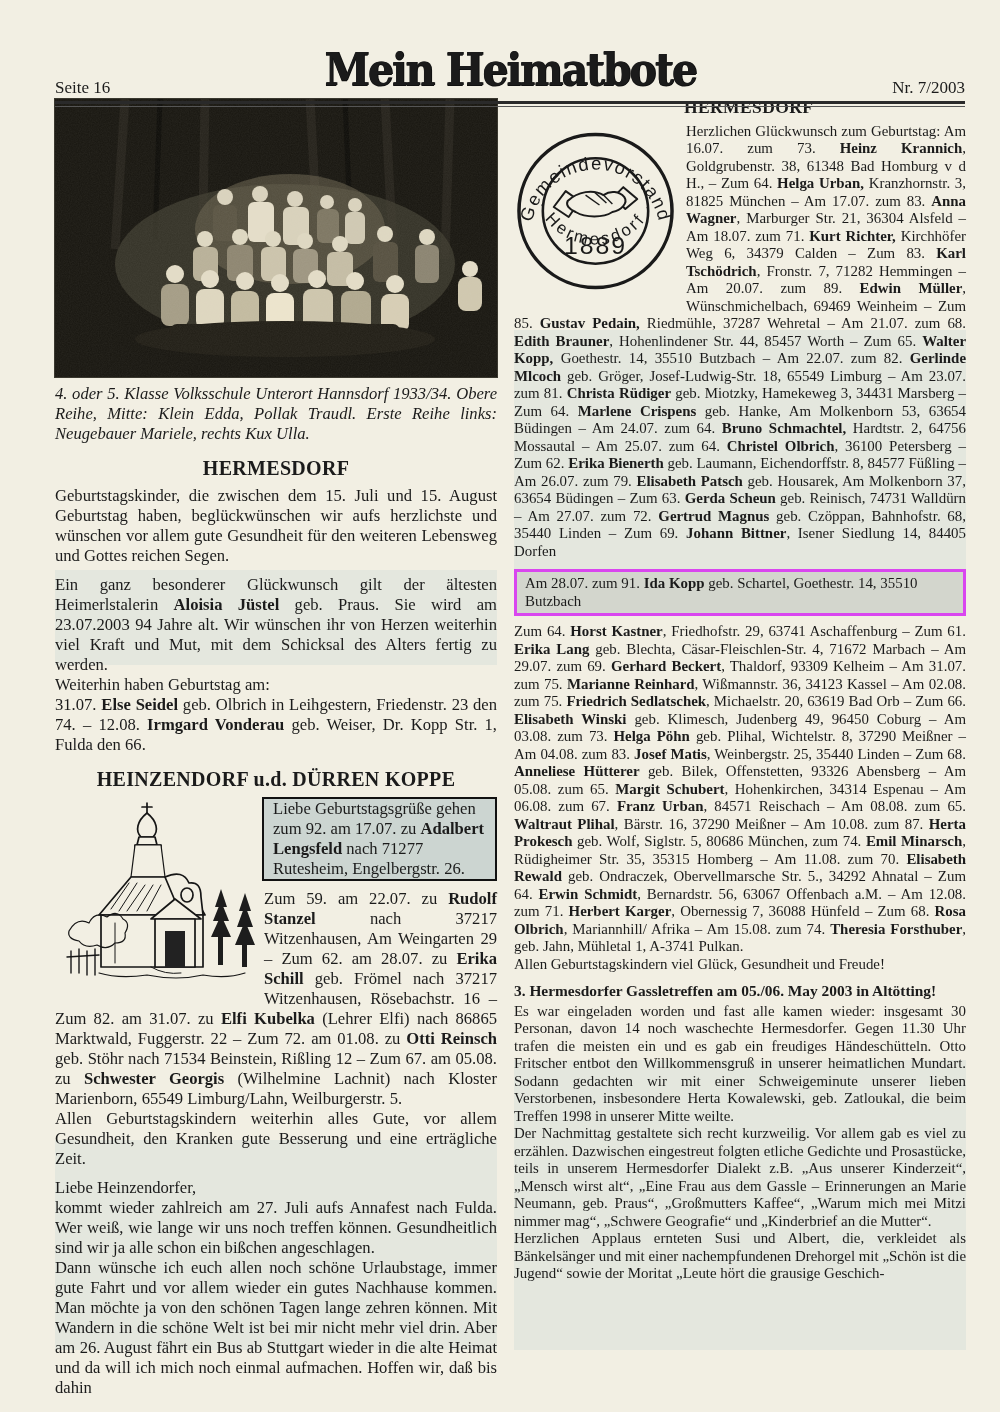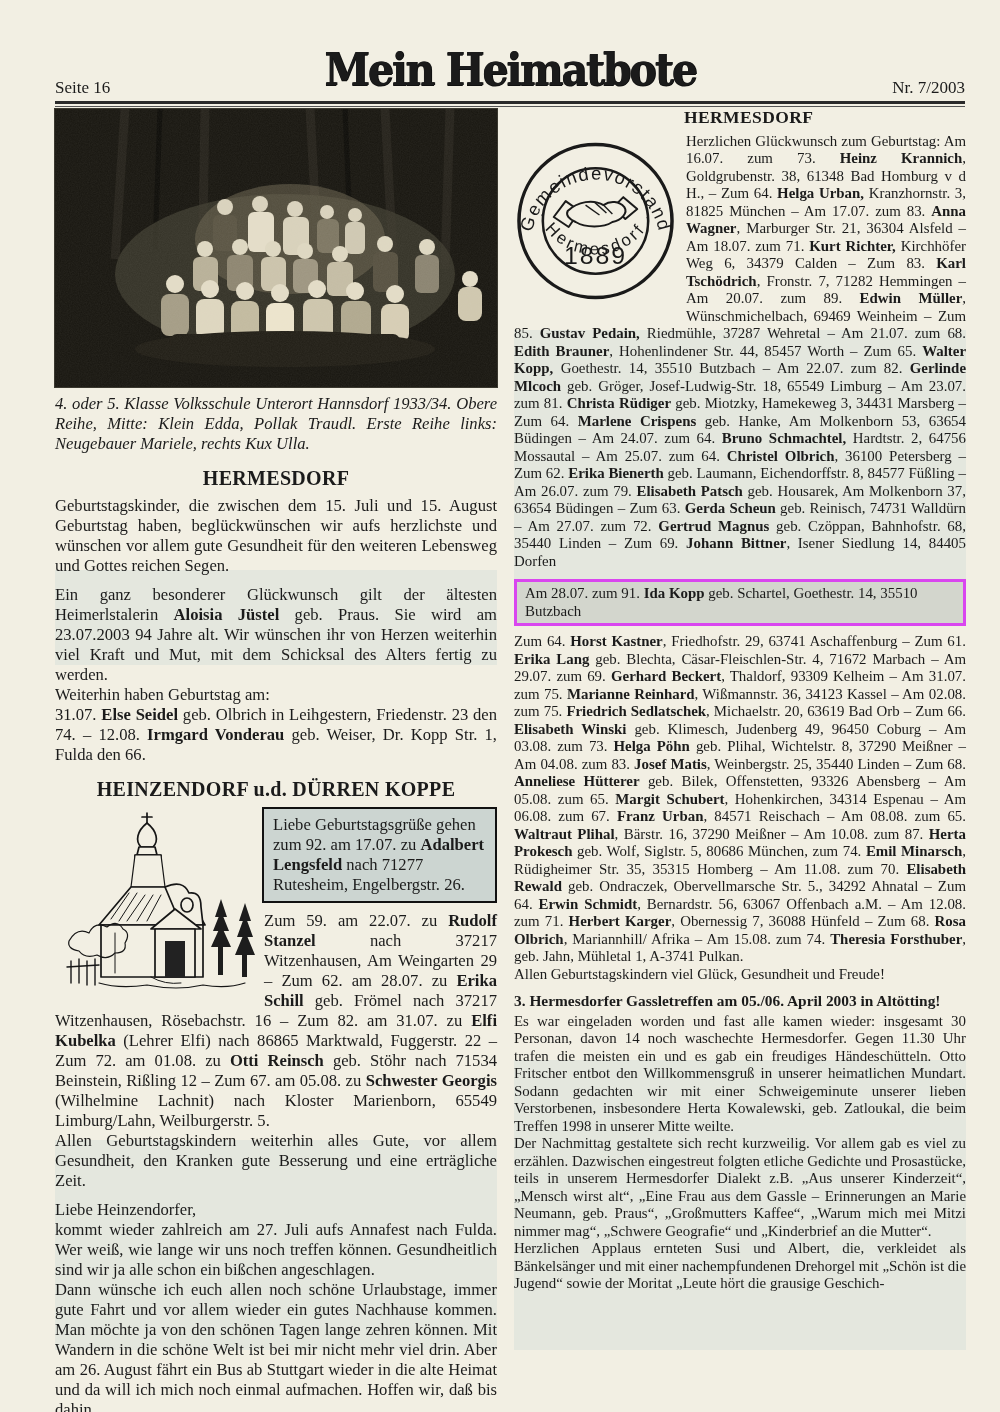--- a/index.html
+++ b/index.html
@@ -18,37 +18,37 @@
     text-align:center;
     font-family:"DejaVu Serif",serif;font-weight:bold;font-size:41px;
     letter-spacing:-2px;transform:scaleY(1.08);
     margin:0;line-height:44px;
     text-shadow:1px 0 0 #111, 0 1px 0 #111;
   }
   .header-row{display:flex;justify-content:space-between;align-items:center;margin-top:-14px;}
   .page-label,.issue-label{font-size:17px;}
   .rule{border-top:3px solid #2a2a2a;border-bottom:1px solid #555;height:2px;margin-top:3px;}
   
-  .col{position:absolute;top:109px;z-index:1;text-align:justify;}
+  .col{position:absolute;top:99px;z-index:1;text-align:justify;}
   .col-left{left:55px;width:442px;font-size:16.6px;line-height:20px;}
   .col-right{left:514px;width:452px;font-size:14.9px;line-height:17.5px;}
   p{margin:0 0 9px 0;white-space:pre-line;}
   p.tight{margin-bottom:0;}
   b{font-weight:bold;}
   
   .photo{width:442px;height:278px;background:#111;margin-bottom:7px;box-shadow:0 0 0 1px #3a382f;}
   .caption{font-style:italic;}
   h2.section{font-size:20px;text-align:center;font-weight:bold;margin:14px 0 8px 0;letter-spacing:.3px;}
   h3.section-r{font-size:17.5px;font-weight:bold;margin:0 0 6px 170px;text-align:left;letter-spacing:.4px;}
   h4.sub{font-size:15.4px;font-weight:bold;margin:8px 0 3px 0;text-align:left;}
   .signoff{display:flex;justify-content:space-between;margin:0 0 9px 0;}
   .signoff .sig{font-style:italic;}
   
   .gbox{
-    background:#ccd5d1;border:2px solid #111;padding:6px 9px;
+    background:#ccd5d1;border:2px solid #111;padding:0 9px;
     margin:2px 0 8px 207px;text-align:left;
   }
   .gbox-wide{
     background:#d3d6cd;border:3px solid #d946ef;padding:3px 8px;
     margin:4px 0 7px 0;text-align:left;
   }
   
   .church-float{float:left;width:205px;height:192px;margin:0 4px 2px 0;}
   .stamp-float{float:left;width:163px;height:168px;margin:4px 9px 4px 0;}
   svg text{font-family:"Liberation Sans","DejaVu Sans",sans-serif;}
@@ -272,19 +272,19 @@
       </svg>
     </div>
 
     <p>Herzlichen Glückwunsch zum Geburtstag: Am 16.07. zum 73. <b>Heinz Krannich</b>, Goldgrubenstr. 38, 61348 Bad Homburg v d H., – Zum 64. <b>Helga Urban,</b> Kranzhornstr. 3, 81825 München – Am 17.07. zum 83. <b>Anna Wagner</b>, Marburger Str. 21, 36304 Alsfeld – Am 18.07. zum 71. <b>Kurt Richter,</b> Kirchhöfer Weg 6, 34379 Calden – Zum 83. <b>Karl Tschödrich</b>, Fronstr. 7, 71282 Hemmingen – Am 20.07. zum 89. <b>Edwin Müller</b>, Wünschmichelbach, 69469 Weinheim – Zum 85. <b>Gustav Pedain,</b> Riedmühle, 37287 Wehretal – Am 21.07. zum 68. <b>Edith Brauner</b>, Hohenlindener Str. 44, 85457 Worth – Zum 65. <b>Walter Kopp,</b> Goethestr. 14, 35510 Butzbach – Am 22.07. zum 82. <b>Gerlinde Mlcoch</b> geb. Gröger, Josef-Ludwig-Str. 18, 65549 Limburg – Am 23.07. zum 81. <b>Christa Rüdiger</b> geb. Miotzky, Hamekeweg 3, 34431 Marsberg – Zum 64. <b>Marlene Crispens</b> geb. Hanke, Am Molkenborn 53, 63654 Büdingen – Am 24.07. zum 64. <b>Bruno Schmachtel,</b> Hardtstr. 2, 64756 Mossautal – Am 25.07. zum 64. <b>Christel Olbrich</b>, 36100 Petersberg – Zum 62. <b>Erika Bienerth</b> geb. Laumann, Eichendorffstr. 8, 84577 Füßling – Am 26.07. zum 79. <b>Elisabeth Patsch</b> geb. Housarek, Am Molkenborn 37, 63654 Büdingen – Zum 63. <b>Gerda Scheun</b> geb. Reinisch, 74731 Walldürn – Am 27.07. zum 72. <b>Gertrud Magnus</b> geb. Czöppan, Bahnhofstr. 68, 35440 Linden – Zum 69. <b>Johann Bittner</b>, Isener Siedlung 14, 84405 Dorfen</p>
 
     <div class="gbox-wide">Am 28.07. zum 91. <b>Ida Kopp</b> geb. Schartel, Goethestr. 14, 35510 Butzbach</div>
 
     <p>Zum 64. <b>Horst Kastner</b>, Friedhofstr. 29, 63741 Aschaffenburg – Zum 61. <b>Erika Lang</b> geb. Blechta, Cäsar-Fleischlen-Str. 4, 71672 Marbach – Am 29.07. zum 69. <b>Gerhard Beckert</b>, Thaldorf, 93309 Kelheim – Am 31.07. zum 75. <b>Marianne Reinhard</b>, Wißmannstr. 36, 34123 Kassel – Am 02.08. zum 75. <b>Friedrich Sedlatschek</b>, Michaelstr. 20, 63619 Bad Orb – Zum 66. <b>Elisabeth Winski</b> geb. Klimesch, Judenberg 49, 96450 Coburg – Am 03.08. zum 73. <b>Helga Pöhn</b> geb. Plihal, Wichtelstr. 8, 37290 Meißner – Am 04.08. zum 83. <b>Josef Matis</b>, Weinbergstr. 25, 35440 Linden – Zum 68. <b>Anneliese Hütterer</b> geb. Bilek, Offenstetten, 93326 Abensberg – Am 05.08. zum 65. <b>Margit Schubert</b>, Hohenkirchen, 34314 Espenau – Am 06.08. zum 67. <b>Franz Urban</b>, 84571 Reischach – Am 08.08. zum 65. <b>Waltraut Plihal</b>, Bärstr. 16, 37290 Meißner – Am 10.08. zum 87. <b>Herta Prokesch</b> geb. Wolf, Siglstr. 5, 80686 München, zum 74. <b>Emil Minarsch</b>, Rüdigheimer Str. 35, 35315 Homberg – Am 11.08. zum 70. <b>Elisabeth Rewald</b> geb. Ondraczek, Obervellmarsche Str. 5., 34292 Ahnatal – Zum 64. <b>Erwin Schmidt</b>, Bernardstr. 56, 63067 Offenbach a.M. – Am 12.08. zum 71. <b>Herbert Karger</b>, Obernessig 7, 36088 Hünfeld – Zum 68. <b>Rosa Olbrich</b>, Mariannhill/ Afrika – Am 15.08. zum 74. <b>Theresia Forsthuber</b>, geb. Jahn, Mühletal 1, A-3741  Pulkan.
 Allen Geburtstagskindern viel Glück, Gesundheit und Freude!</p>
 
-    <h4 class="sub">3. Hermesdorfer Gassletreffen am 05./06. April 2003 in Altötting!</h4>
+    <h4 class="sub">3. Hermesdorfer Gassletreffen am 05./06. May 2003 in Altötting!</h4>
     <p class="tight">Es war eingeladen worden und fast alle kamen wieder: insgesamt 30 Personan, davon 14 noch waschechte Hermesdorfer. Gegen 11.30 Uhr trafen die meisten ein und es gab ein freudiges Händeschütteln. Otto Fritscher entbot den Willkommensgruß in unserer heimatlichen Mundart. Sodann gedachten wir mit einer Schweigeminute unserer lieben Verstorbenen, insbesondere Herta Kowalewski, geb. Zatloukal, die beim Treffen 1998 in unserer Mitte weilte.
 Der Nachmittag gestaltete sich recht kurzweilig. Vor allem gab es viel zu erzählen. Dazwischen eingestreut folgten etliche Gedichte und Prosastücke, teils in unserem Hermesdorfer Dialekt z.B. „Aus unserer Kinderzeit“, „Mensch wirst alt“, „Eine Frau aus dem Gassle – Erinnerungen an Marie Neumann, geb. Praus“, „Großmutters Kaffee“, „Warum mich mei Mitzi nimmer mag“, „Schwere Geografie“ und „Kinderbrief an die Mutter“.
 Herzlichen Applaus ernteten Susi und Albert, die, verkleidet als Bänkelsänger und mit einer nachempfundenen Drehorgel mit „Schön ist die Jugend“ sowie der Moritat „Leute hört die grausige Geschich-</p>
   </div>
 
 </div>
 
 </body></html>

